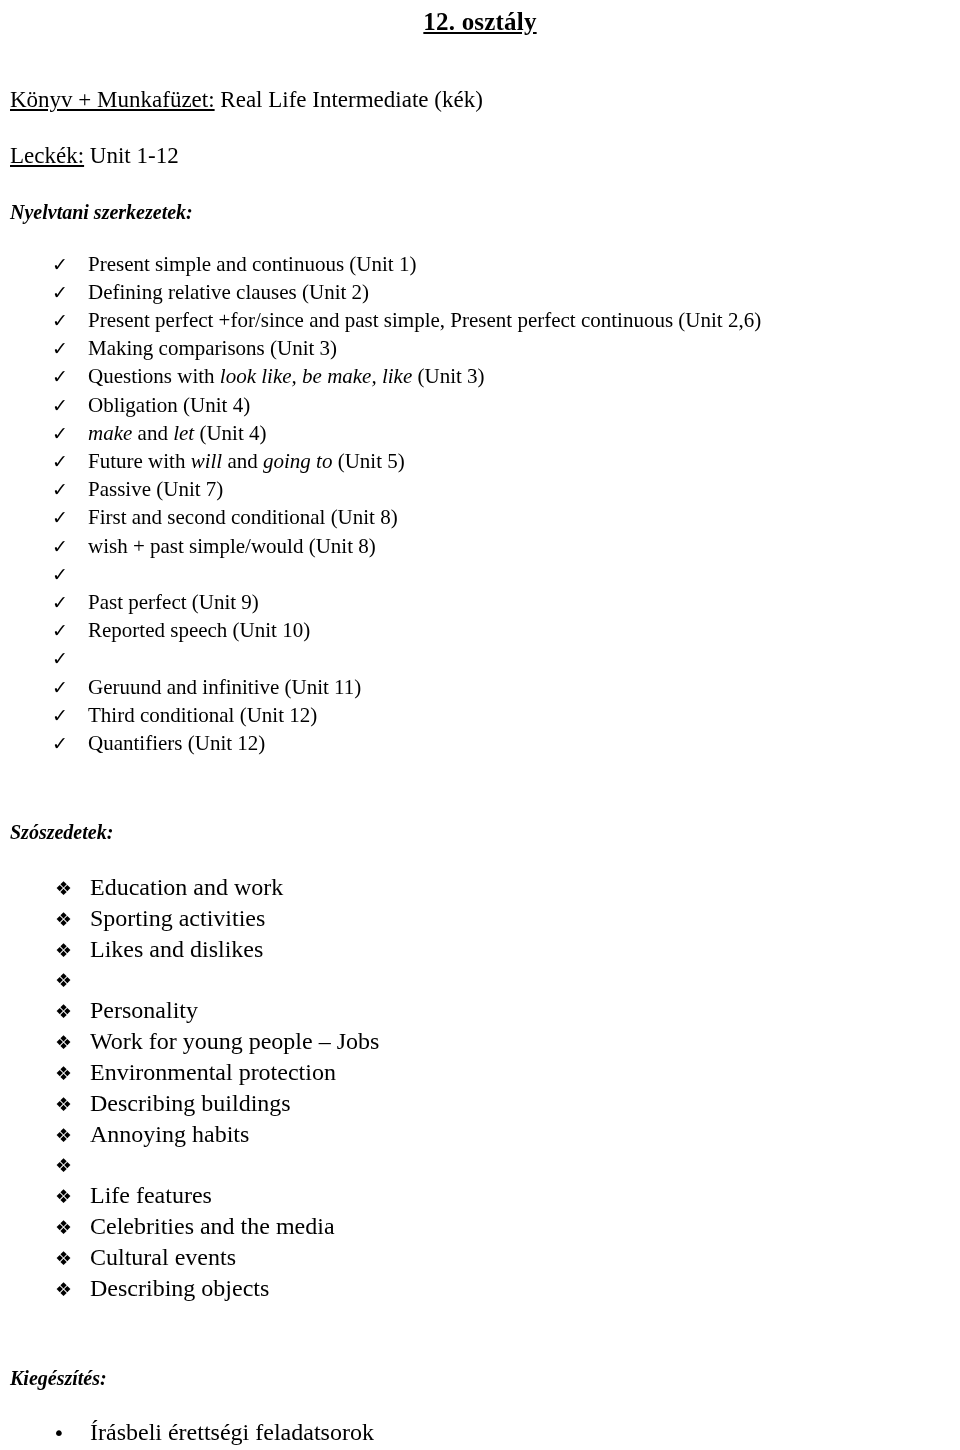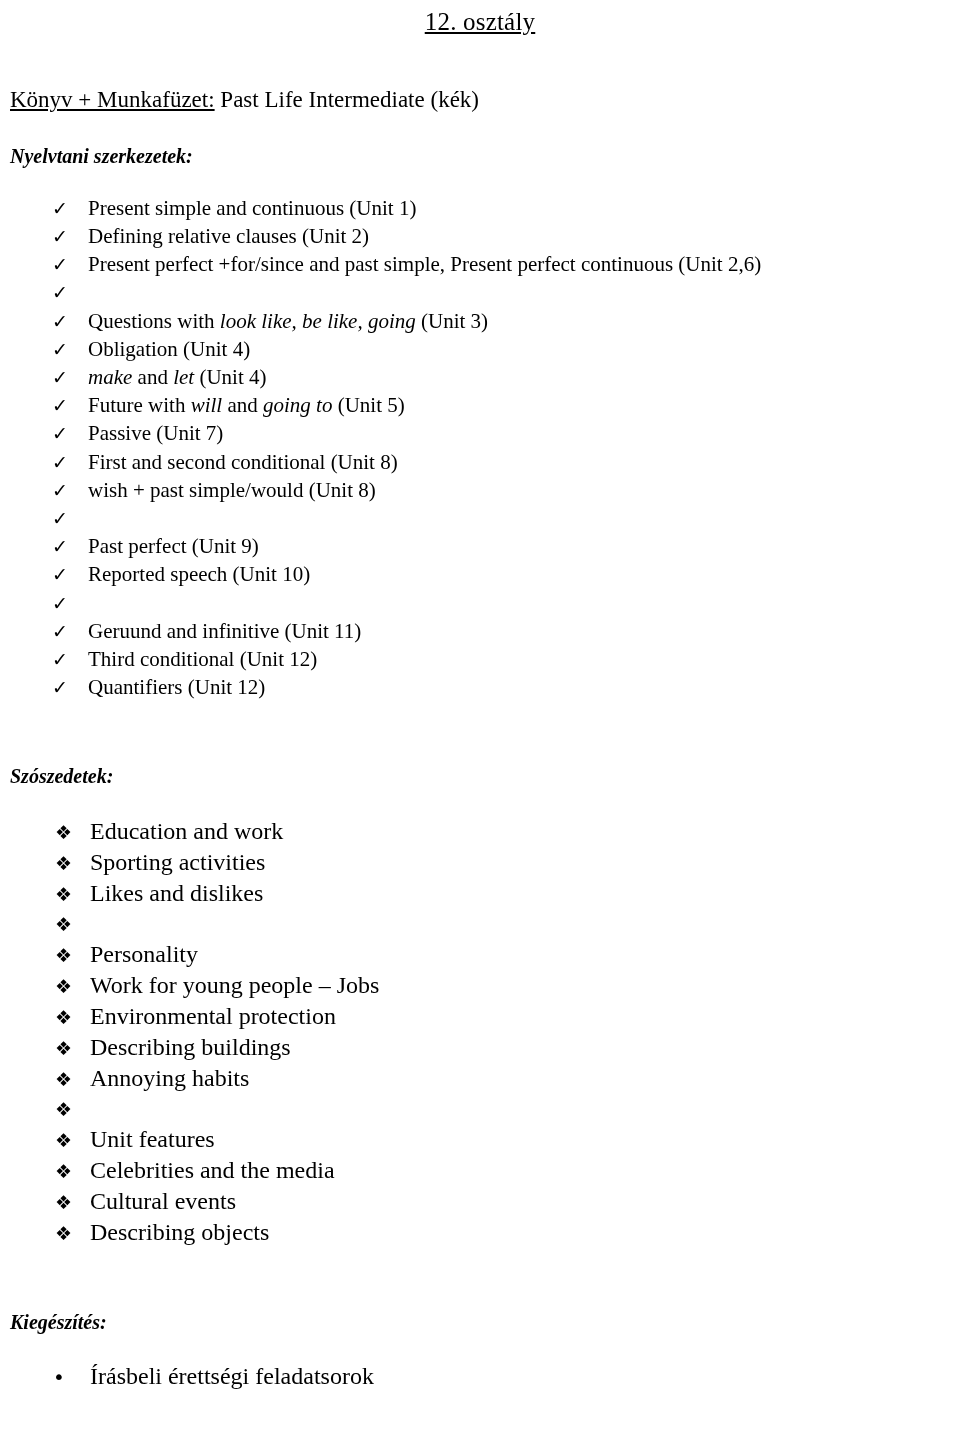--- a/index.html
+++ b/index.html
@@ -20,21 +20,21 @@
     width: 960px;
     height: 1450px;
     box-sizing: border-box;
     padding: 0 10px 0 10px;
   }
 
   
   .doc-title {
     text-align: center;
     font-size: 25px;
-    font-weight: normal;
+    font-weight: bold;
     text-decoration: underline;
     text-underline-offset: 2px;
     letter-spacing: 0.2px;
     margin: 0;
     padding-top: 7px;
     line-height: 1.2;
   }
 
   
   .meta-line {
@@ -122,45 +122,49 @@
   em.em-word { font-style: italic; }
 </style>
 </head>
 <body>
 
 <div class="page">
 
   <h1 class="doc-title">12. osztály</h1>
 
   <p class="meta-line first">
-    <span class="meta-label">Könyv + Munkafüzet:</span><span> Past Life Intermediate (kék)</span>
+    <span class="meta-label">Könyv + Munkafüzet:</span><span> Real Life Intermediate (kék)</span>
   </p>
 
+  <p class="meta-line second">
+    <span class="meta-label">Leckék:</span><span> Unit 1-12</span>
+  </p>
 
   <h2 class="section-heading" id="heading-grammar">Nyelvtani szerkezetek:</h2>
 
   <ul class="doc-list" id="list-grammar">
       <li>
         <span class="bullet-glyph">✓</span>
         <span class="item-text"><span>Present simple and continuous (Unit 1)</span></span>
       </li>
       <li>
         <span class="bullet-glyph">✓</span>
         <span class="item-text"><span>Defining relative clauses (Unit 2)</span></span>
       </li>
       <li>
         <span class="bullet-glyph">✓</span>
         <span class="item-text"><span>Present perfect +for/since and past simple, Present perfect continuous (Unit 2,6)</span></span>
       </li>
       <li>
         <span class="bullet-glyph">✓</span>
-      </li>
-      <li>
-        <span class="bullet-glyph">✓</span>
-        <span class="item-text"><span>Questions with </span><em class="em-word">look like, be like, going</em><span> (Unit 3)</span></span>
+        <span class="item-text"><span>Making comparisons (Unit 3)</span></span>
+      </li>
+      <li>
+        <span class="bullet-glyph">✓</span>
+        <span class="item-text"><span>Questions with </span><em class="em-word">look like, be make, like</em><span> (Unit 3)</span></span>
       </li>
       <li>
         <span class="bullet-glyph">✓</span>
         <span class="item-text"><span>Obligation (Unit 4)</span></span>
       </li>
       <li>
         <span class="bullet-glyph">✓</span>
         <span class="item-text"><em class="em-word">make</em><span> and </span><em class="em-word">let</em><span> (Unit 4)</span></span>
       </li>
       <li>
@@ -243,21 +247,21 @@
       </li>
       <li>
         <span class="bullet-glyph">❖</span>
         <span class="item-text"><span>Annoying habits</span></span>
       </li>
       <li>
         <span class="bullet-glyph">❖</span>
       </li>
       <li>
         <span class="bullet-glyph">❖</span>
-        <span class="item-text"><span>Unit features</span></span>
+        <span class="item-text"><span>Life features</span></span>
       </li>
       <li>
         <span class="bullet-glyph">❖</span>
         <span class="item-text"><span>Celebrities and the media</span></span>
       </li>
       <li>
         <span class="bullet-glyph">❖</span>
         <span class="item-text"><span>Cultural events</span></span>
       </li>
       <li>

